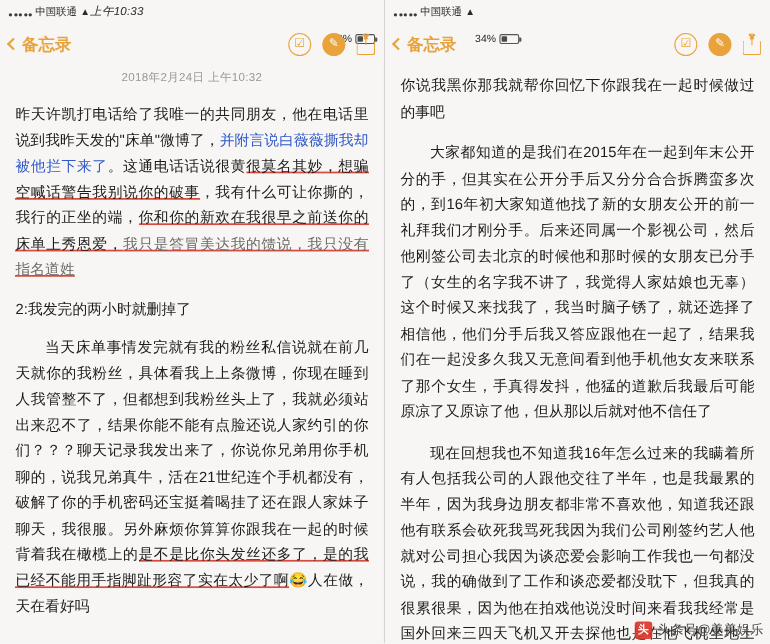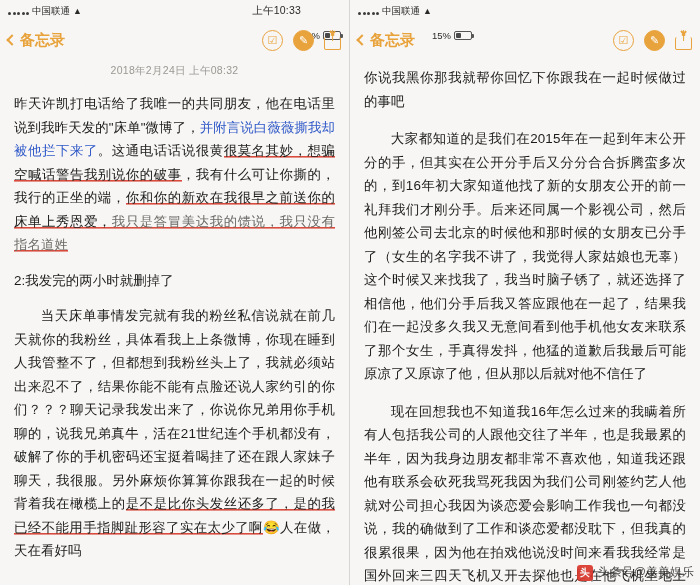--- a/index.html
+++ b/index.html
@@ -27,21 +27,21 @@
   .statusbar {
     height: 22px;
     display: flex;
     align-items: center;
     padding: 0 8px;
     font-size: 10px;
     color: #2a2a2a;
     background: #f7f6f4;
   }
   .sb-left { display: flex; align-items: center; gap: 3px; flex: 0 0 auto; }
-  .sb-center { flex: 1 1 auto; text-align: right; font-size: 10.5px; letter-spacing: .2px;}
+  .sb-center { flex: 1 1 auto; text-align: left; font-size: 10.5px; letter-spacing: .2px; font-style: italic;}
   .sb-right { display: flex; align-items: center; gap: 3px; flex: 0 0 auto; margin-top: 48px; }
   .signal-dots { display: inline-flex; align-items: flex-end; gap: 1.5px; height: 8px; }
   .signal-dots i { display: block; width: 3px; height: 3px; border-radius: 50%; background: #3b3b3b; }
   .carrier { font-size: 9.5px; }
   .wifi-glyph { font-size: 9px; }
   .bat-pct { font-size: 9.5px; }
   .battery {
     width: 18px; height: 9px; border: 1px solid #555; border-radius: 2px;
     position: relative; display: inline-block;
   }
@@ -184,21 +184,21 @@
         <span class="circle-icon">☑</span>
         <span class="circle-icon solid">✎</span>
         <span class="share-icon">
           <span class="box"></span>
             <span class="arrow"></span>
         </span>
       </div>
     </div>
 
     <div class="note-body">
-      <div class="note-date">2018年2月24日 上午08:32</div>
+      <div class="note-date">2018年2月24日 上午10:32</div>
 
       <p class="para">
         <span>昨天许凯打电话给了我唯一的共同朋友，他在电话里说到我昨天发的"床单"微博了，</span><span class="mark-blue">并附言说白薇薇撕我却被他拦下来了</span><span>。这通电话话说很黄</span><span class="u-red">很莫名其妙，想骗空喊话警告我别说你的破事</span><span>，我有什么可让你撕的，我行的正坐的端，</span><span class="u-red">你和你的新欢在我很早之前送你的床单上秀恩爱，</span><span class="mark-gray u-red">我只是答冒美达我的馈说，我只没有指名道姓</span>
       </p>
 
       <p class="para">2:我发完的两小时就删掉了</p>
 
       <p class="para indent">
         <span>当天床单事情发完就有我的粉丝私信说就在前几天就你的我粉丝，具体看我上上条微博，你现在睡到人我管整不了，但都想到我粉丝头上了，我就必须站出来忍不了，结果你能不能有点脸还说人家约引的你们？？？聊天记录我发出来了，你说你兄弟用你手机聊的，说我兄弟真牛，活在21世纪连个手机都没有，破解了你的手机密码还宝挺着喝挂了还在跟人家妹子聊天，我很服。另外麻烦你算算你跟我在一起的时候背着我在橄榄上的</span><span class="u-red">是不是比你头发丝还多了，是的我已经不能用手指脚趾形容了实在太少了啊</span><span>😂人在做，天在看好吗</span>
       </p>
@@ -213,21 +213,21 @@
             <i></i>
             <i></i>
             <i></i>
             <i></i>
             <i></i>
           </span>
         <span class="carrier">中国联通</span>
         <span class="wifi-glyph">▲</span>
       </div>
       <div class="sb-right">
-        <span class="bat-pct">15%</span>
+        <span class="bat-pct">34%</span>
         <span class="battery">
             <span class="fill" style="width:5px"></span>
           </span>
       </div>
     </div>
 
     <div class="navbar">
       <div class="nav-back">
         <span class="chev"></span>
         <span>备忘录</span>

